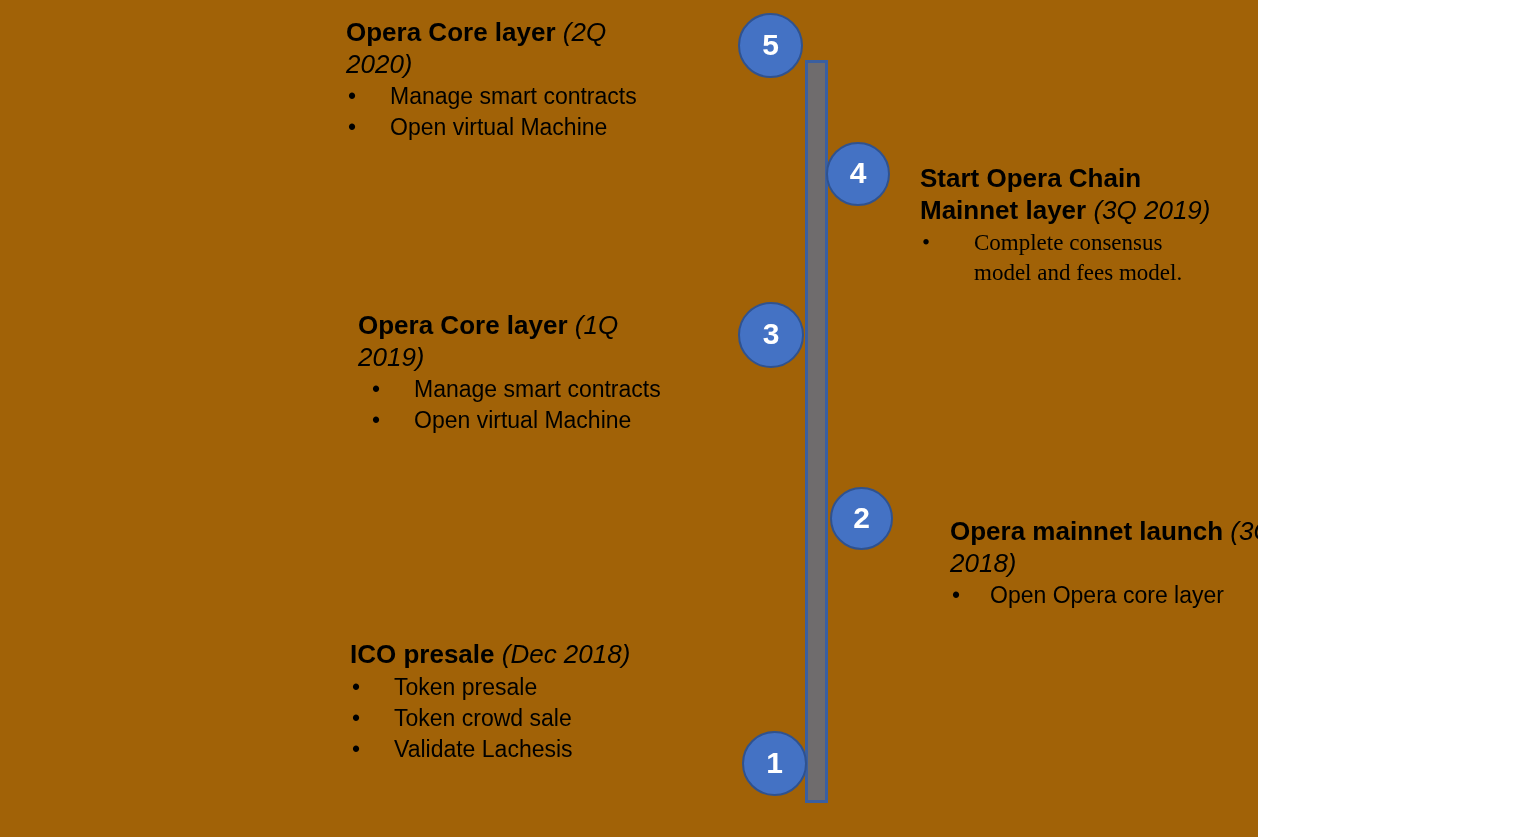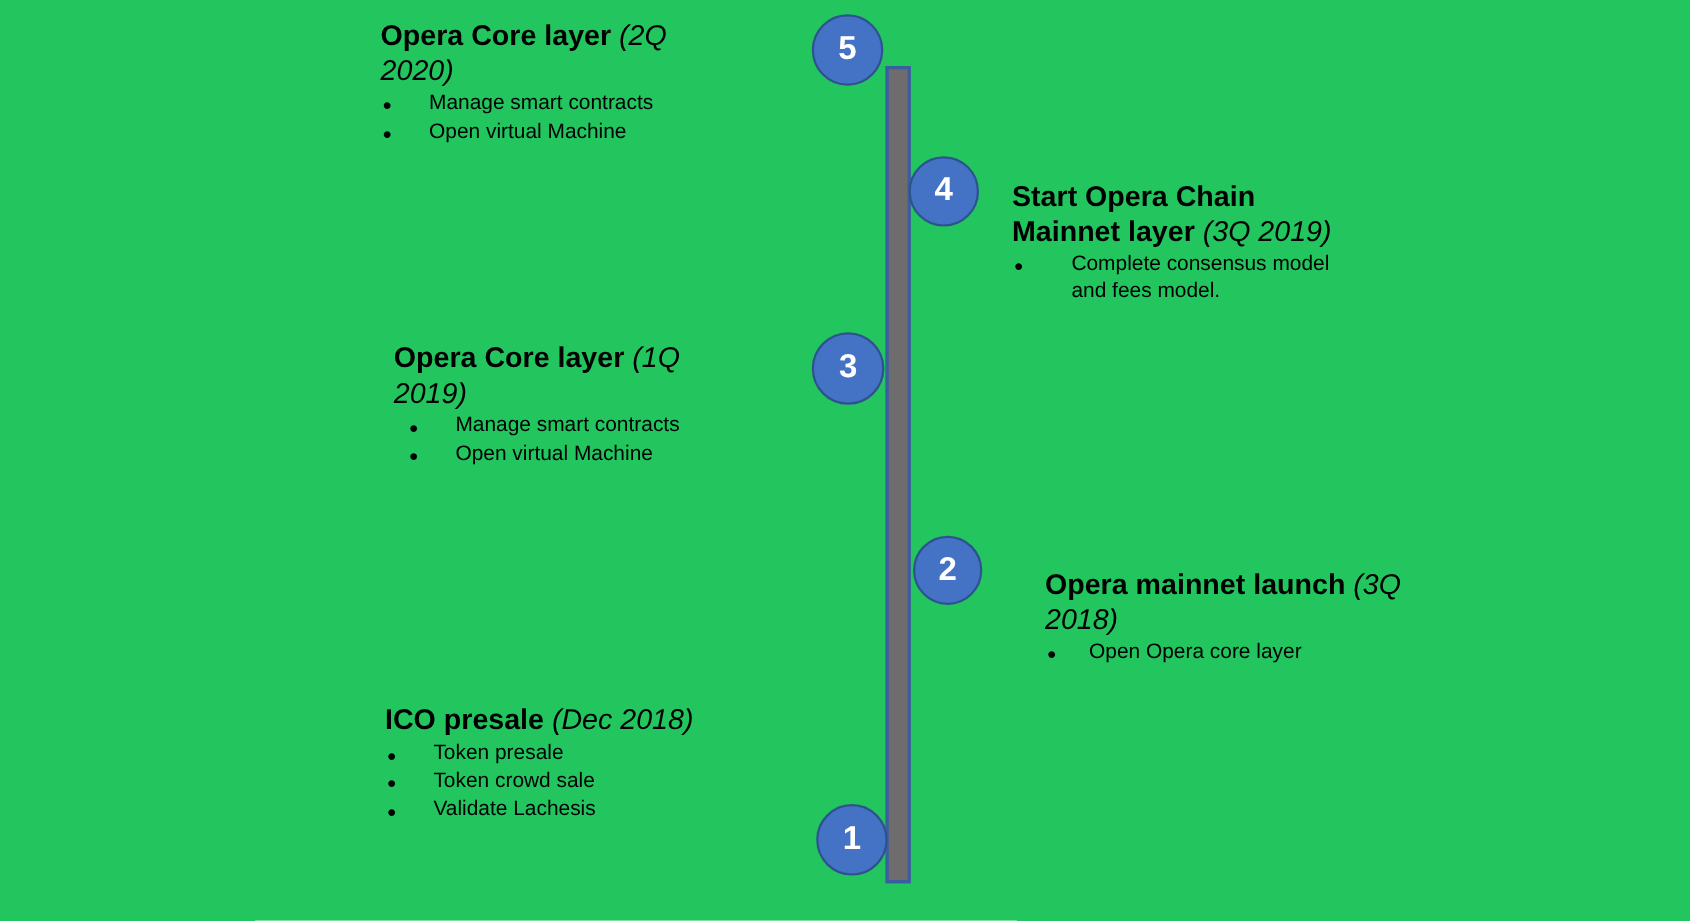--- a/index.html
+++ b/index.html
@@ -2,23 +2,23 @@
 <html><head>
 <meta charset="utf-8">
 <style>
   html, body {
     margin: 0;
     padding: 0;
     background: #ffffff;
   }
   #canvas {
     position: relative;
-    width: 1536px;
+    width: 1258px;
     height: 837px;
-    background: #22c55e;
+    background: #a16207;
     overflow: hidden;
     font-family: "Liberation Sans", sans-serif;
     color: #000000;
   }
 
   
   .timeline-bar {
     position: absolute;
     left: 805px;
     top: 60px;
@@ -75,21 +75,21 @@
     font-style: italic;
     font-weight: normal;
   }
   .bullets {
     list-style: none;
     margin: 0;
     padding: 0;
   }
   .bullets li {
     position: relative;
-    font-size: 19px;
+    font-size: 23px;
     line-height: 1.3;
     padding-left: 44px;
     margin: 0 0 1px 0;
     color: #000000;
   }
   .bullets li::before {
     content: "\2022";
     position: absolute;
     left: 2px;
     top: 0;
@@ -103,21 +103,21 @@
   
   .block-5 { left: 346px; top: 17px;  width: 330px; }
   .block-5 .bullets li { padding-left: 44px; }
 
   .block-3 { left: 358px; top: 310px; width: 330px; }
   .block-3 .bullets { margin-left: 12px; }
 
   .block-1 { left: 350px; top: 639px; width: 340px; }
 
   .block-4 { left: 920px; top: 163px; width: 300px; }
-  .block-4 .bullets { margin-left: 0px; }
+  .block-4 .bullets { margin-left: 0px; font-family: Liberation Serif, serif; }
   .block-4 .bullets li { padding-left: 54px; }
 
   .block-2 { left: 950px; top: 516px; width: 345px; }
   .block-2 .bullets li { padding-left: 40px; }
 </style>
 </head>
 <body>
 
 <div id="canvas">
 

